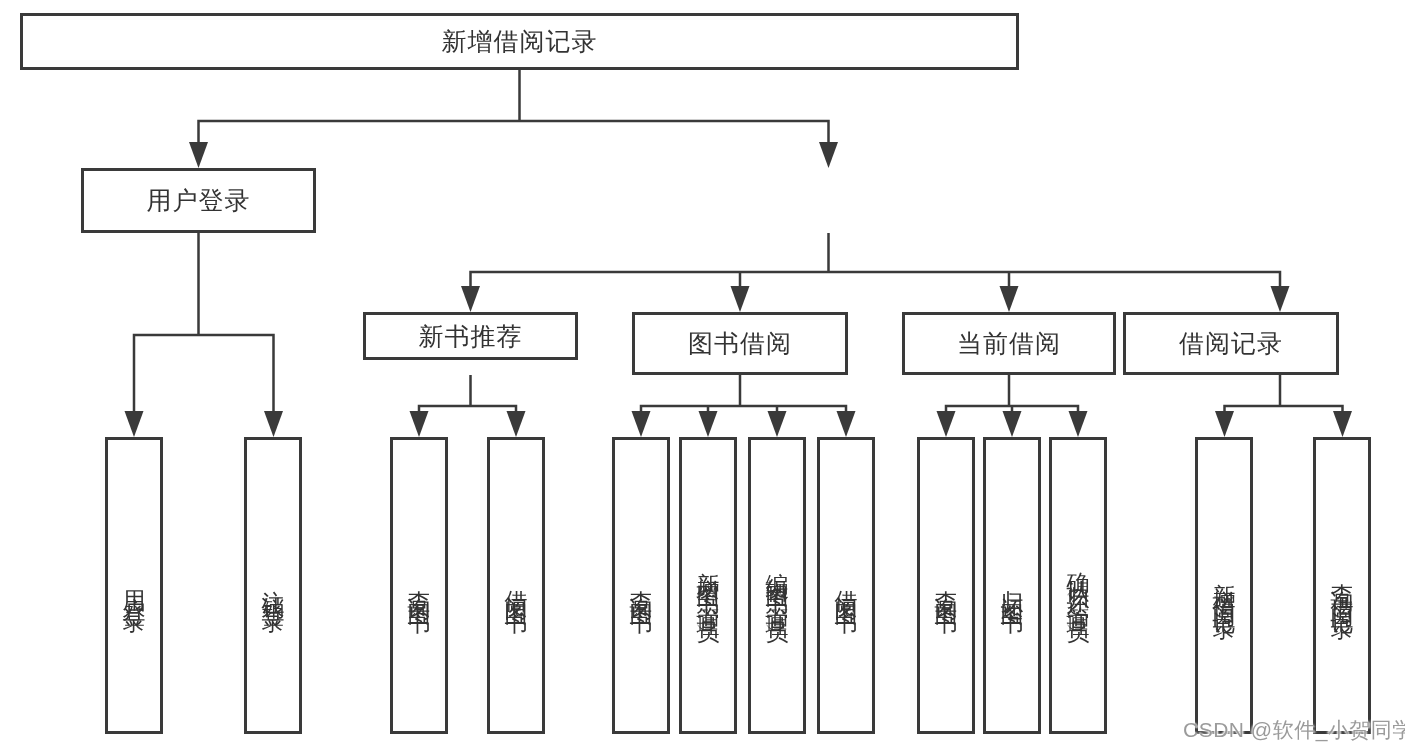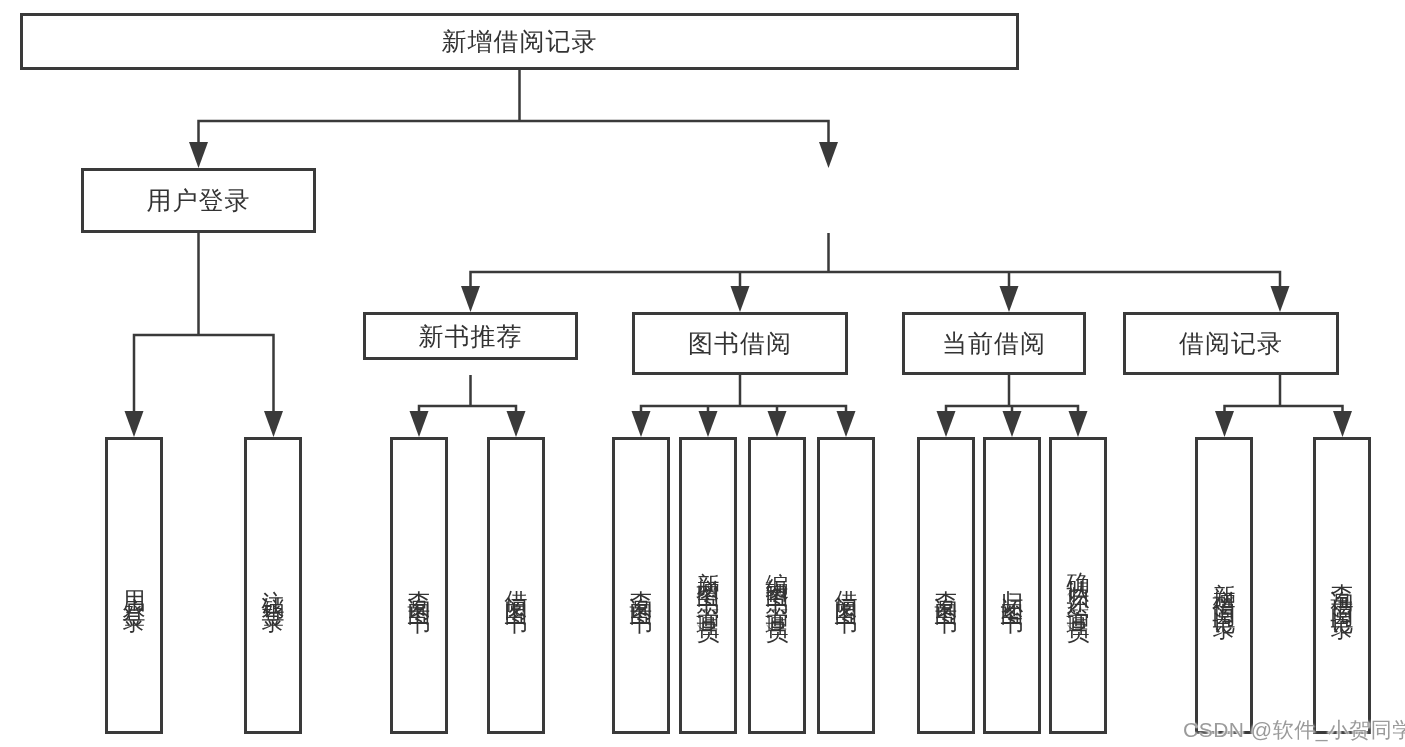--- a/index.html
+++ b/index.html
@@ -106,21 +106,21 @@
   <div class="box h2" style="left:81px;top:168px;width:235px;height:65px;">
     <span>用户登录</span>
   </div>
 
   <div class="box h3" style="left:363px;top:312px;width:215px;height:48px;">
     <span>新书推荐</span>
   </div>
   <div class="box h3" style="left:632px;top:312px;width:216px;height:63px;justify-content:center;">
     <span>图书借阅</span>
   </div>
-  <div class="box h3" style="left:902px;top:312px;width:184px;height:63px;align-items:center;">
+  <div class="box h3" style="left:902px;top:312px;width:214px;height:63px;align-items:center;">
     <span>当前借阅</span>
   </div>
   <div class="box h3" style="left:1123px;top:312px;width:216px;height:63px;">
     <span>借阅记录</span>
   </div>
 
   <div class="box vbox" style="left:105px;">
     <span class="vlabel">用户登录</span>
   </div>
   <div class="box vbox" style="left:244px;">

